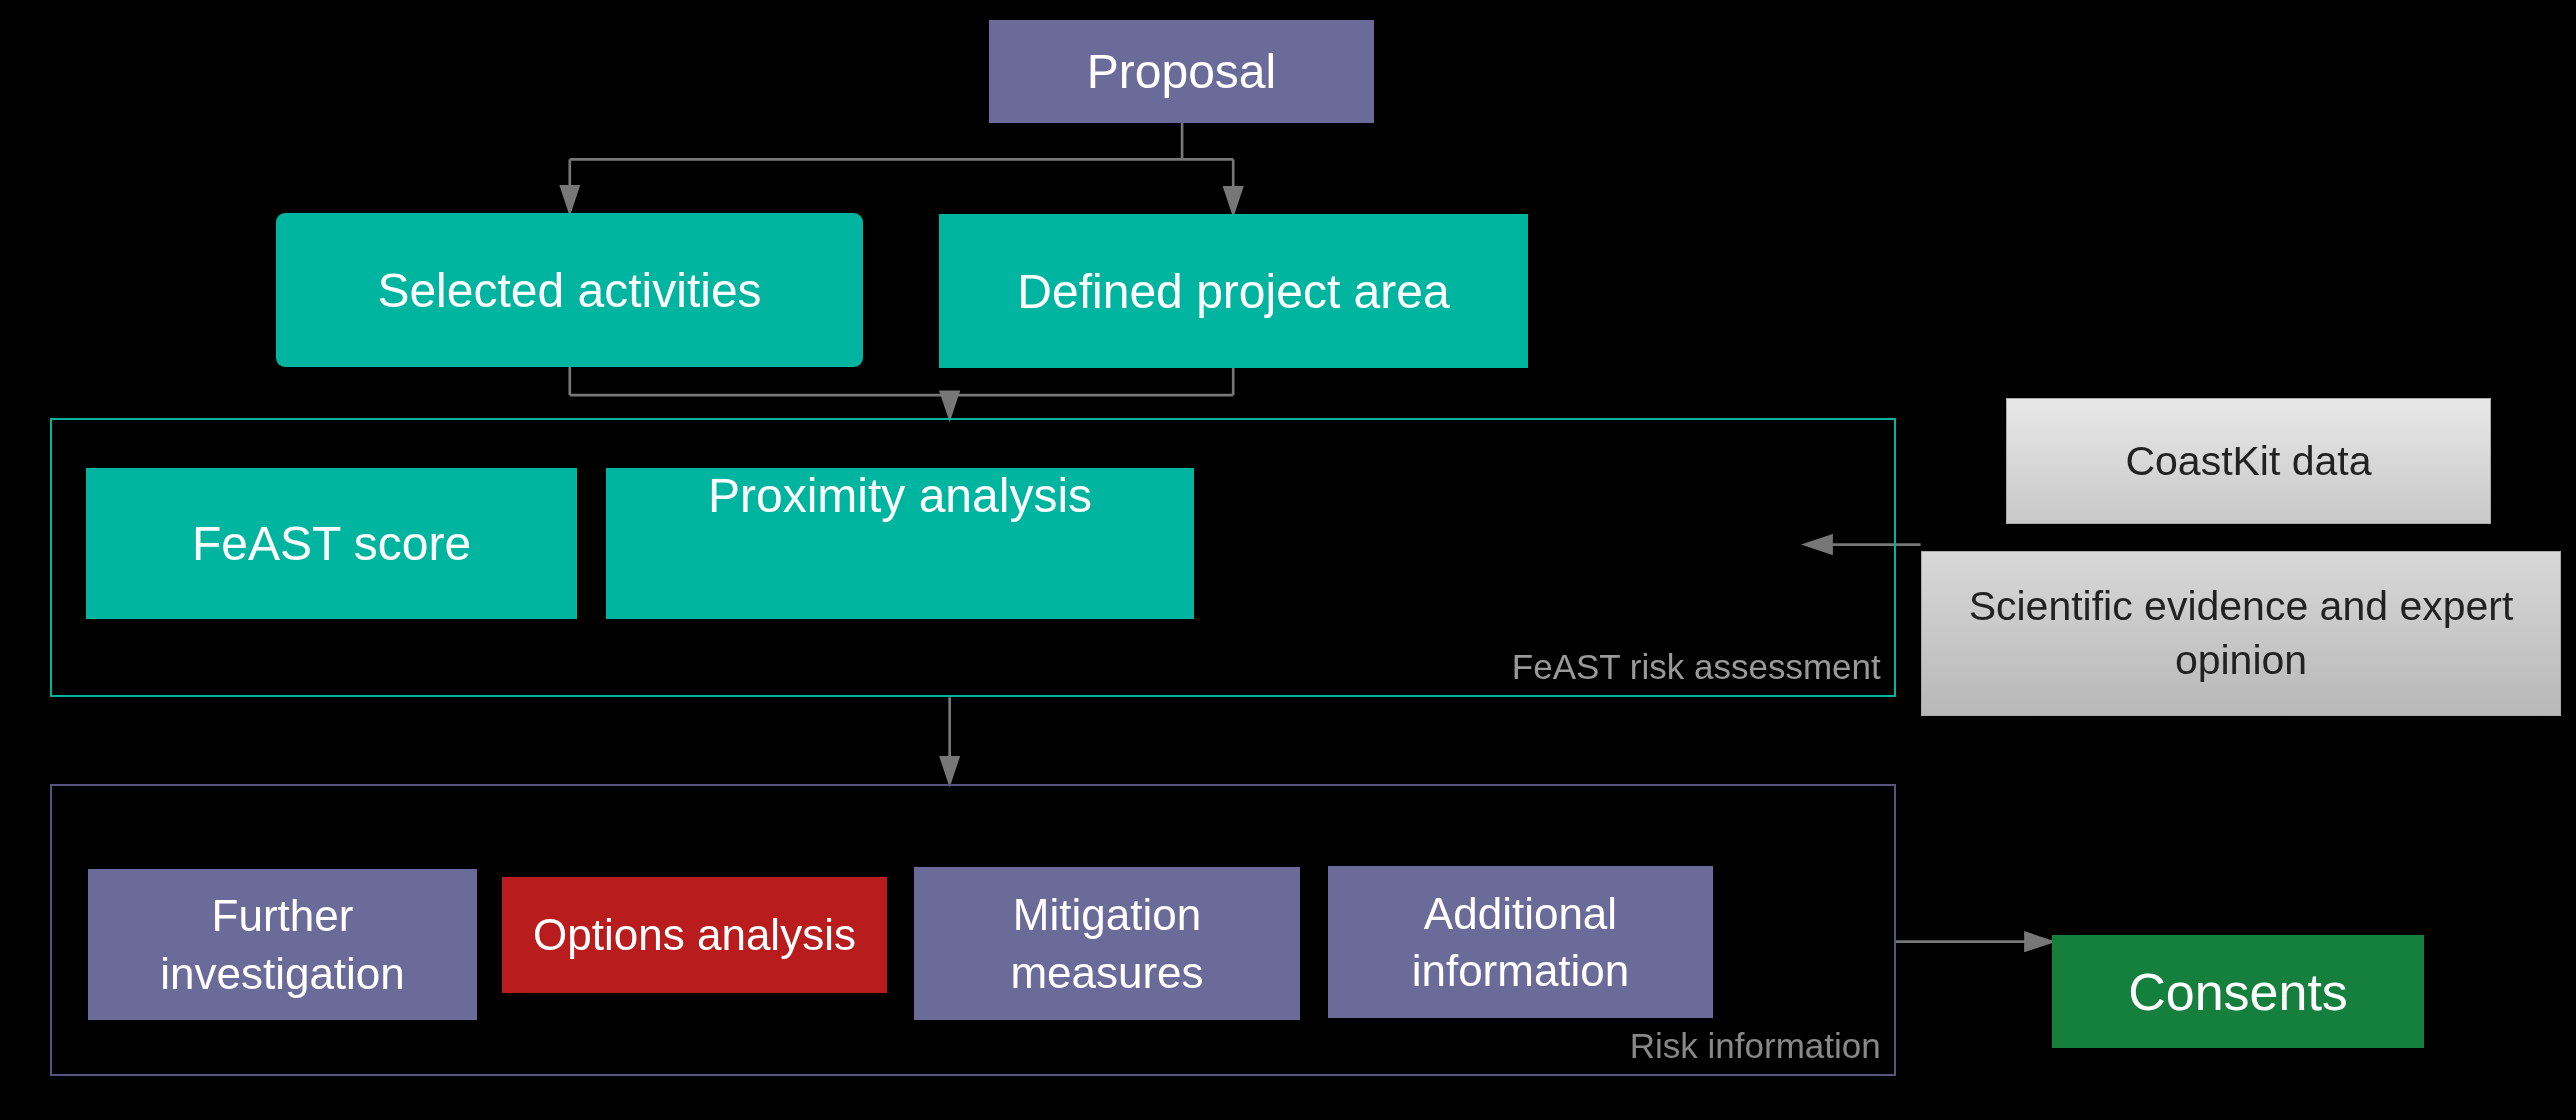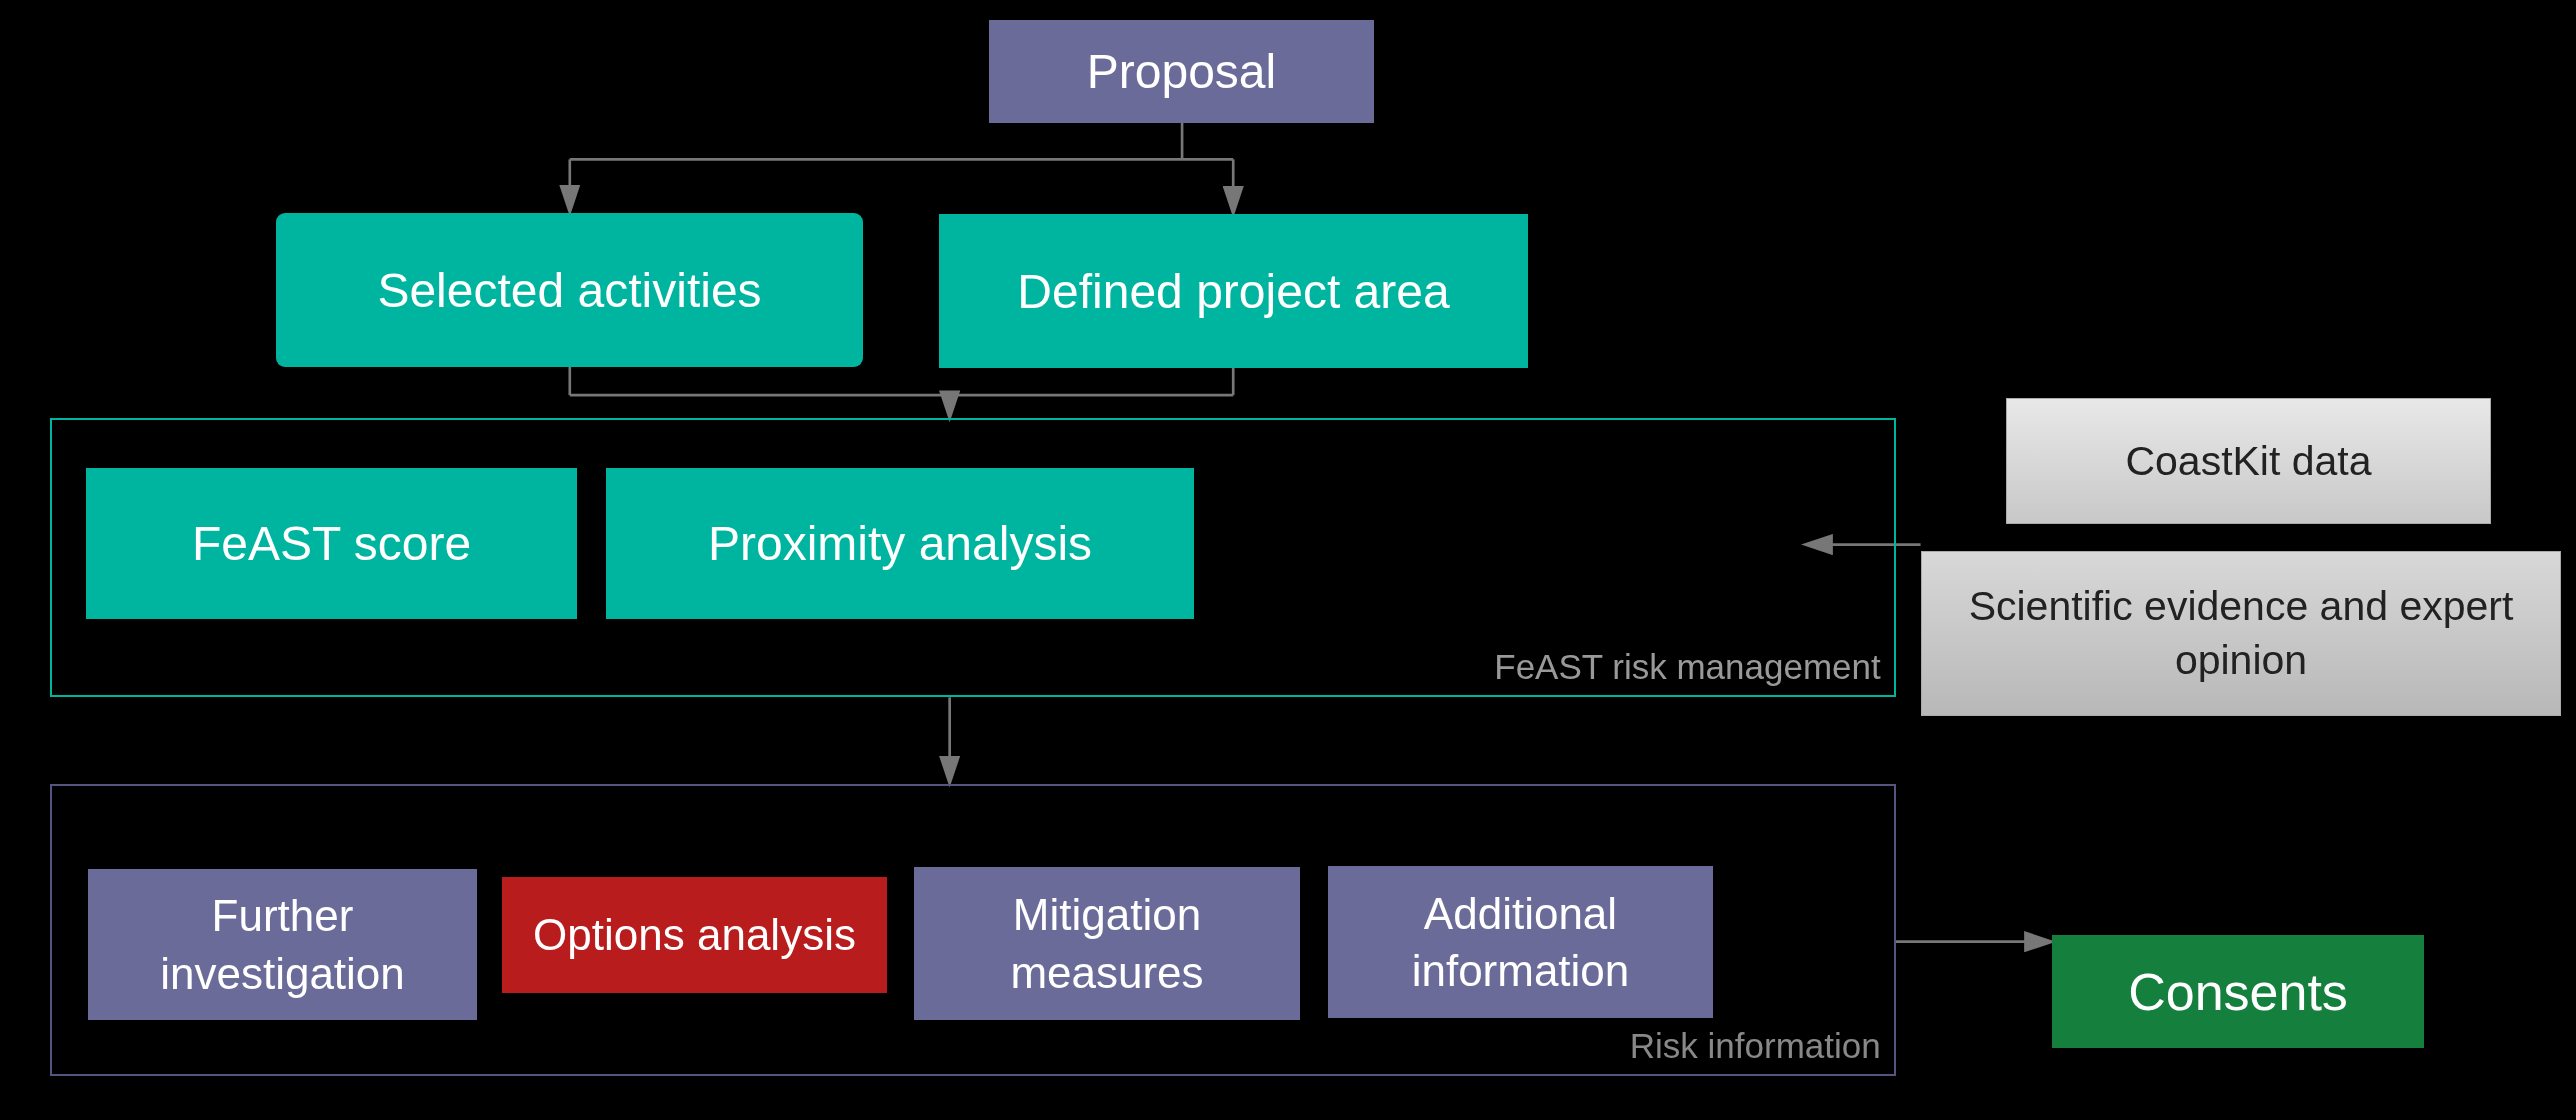--- a/index.html
+++ b/index.html
@@ -124,21 +124,20 @@
 
     
     .proximity-analysis-box {
       position: absolute;
       top: 468px;
       left: 606px;
       width: 588px;
       height: 151px;
       background: #00b5a0;
       display: flex;
-      align-items: center;
       justify-content: center;
     }
     .proximity-analysis-box span {
       color: #fff;
       font-size: 48px;
       font-weight: normal;
       text-align: center;
     }
 
     
@@ -362,21 +361,21 @@
 
   <div class="selected-activities-box">
     <span>Selected activities</span>
   </div>
 
   <div class="defined-project-area-box">
     <span>Defined project area</span>
   </div>
 
   <div class="feast-risk-outer">
-    <span class="feast-risk-label">FeAST risk management</span>
+    <span class="feast-risk-label">FeAST risk assessment</span>
   </div>
 
   <div class="feast-score-box">
     <span>FeAST score</span>
   </div>
 
   <div class="proximity-analysis-box">
     <span>Proximity analysis</span>
   </div>
 

